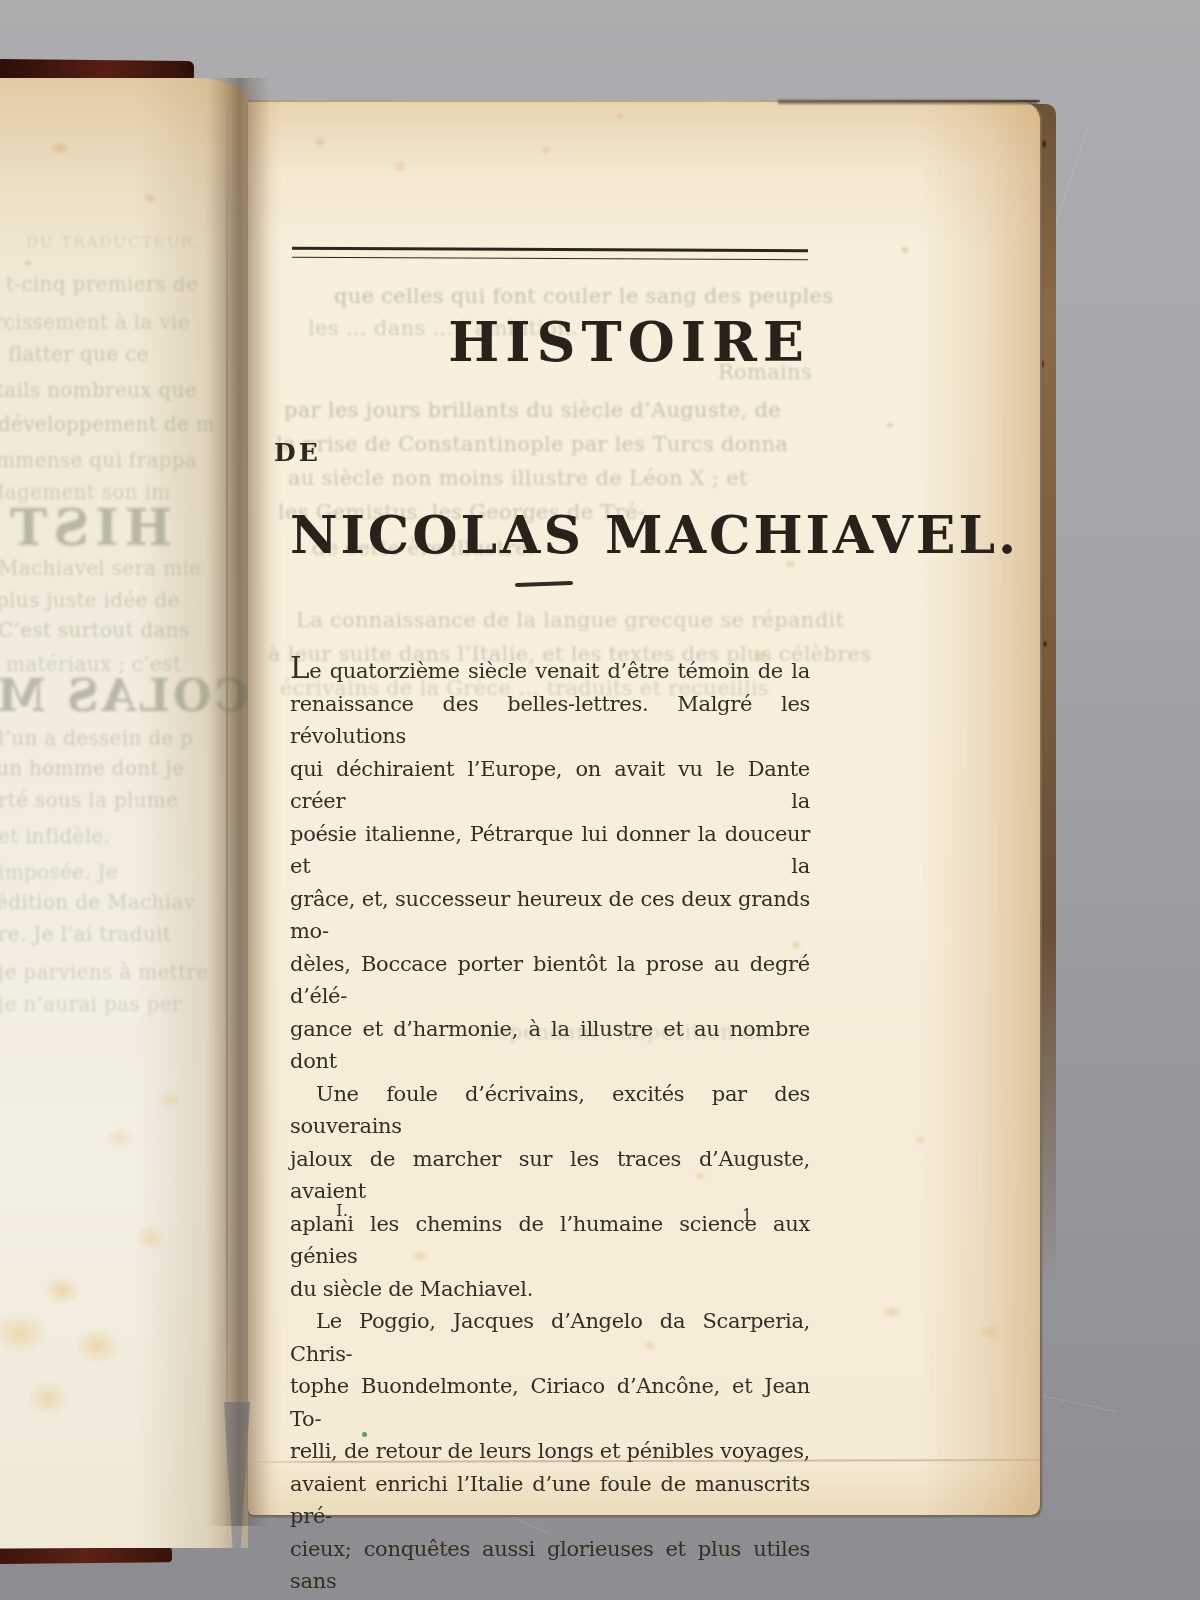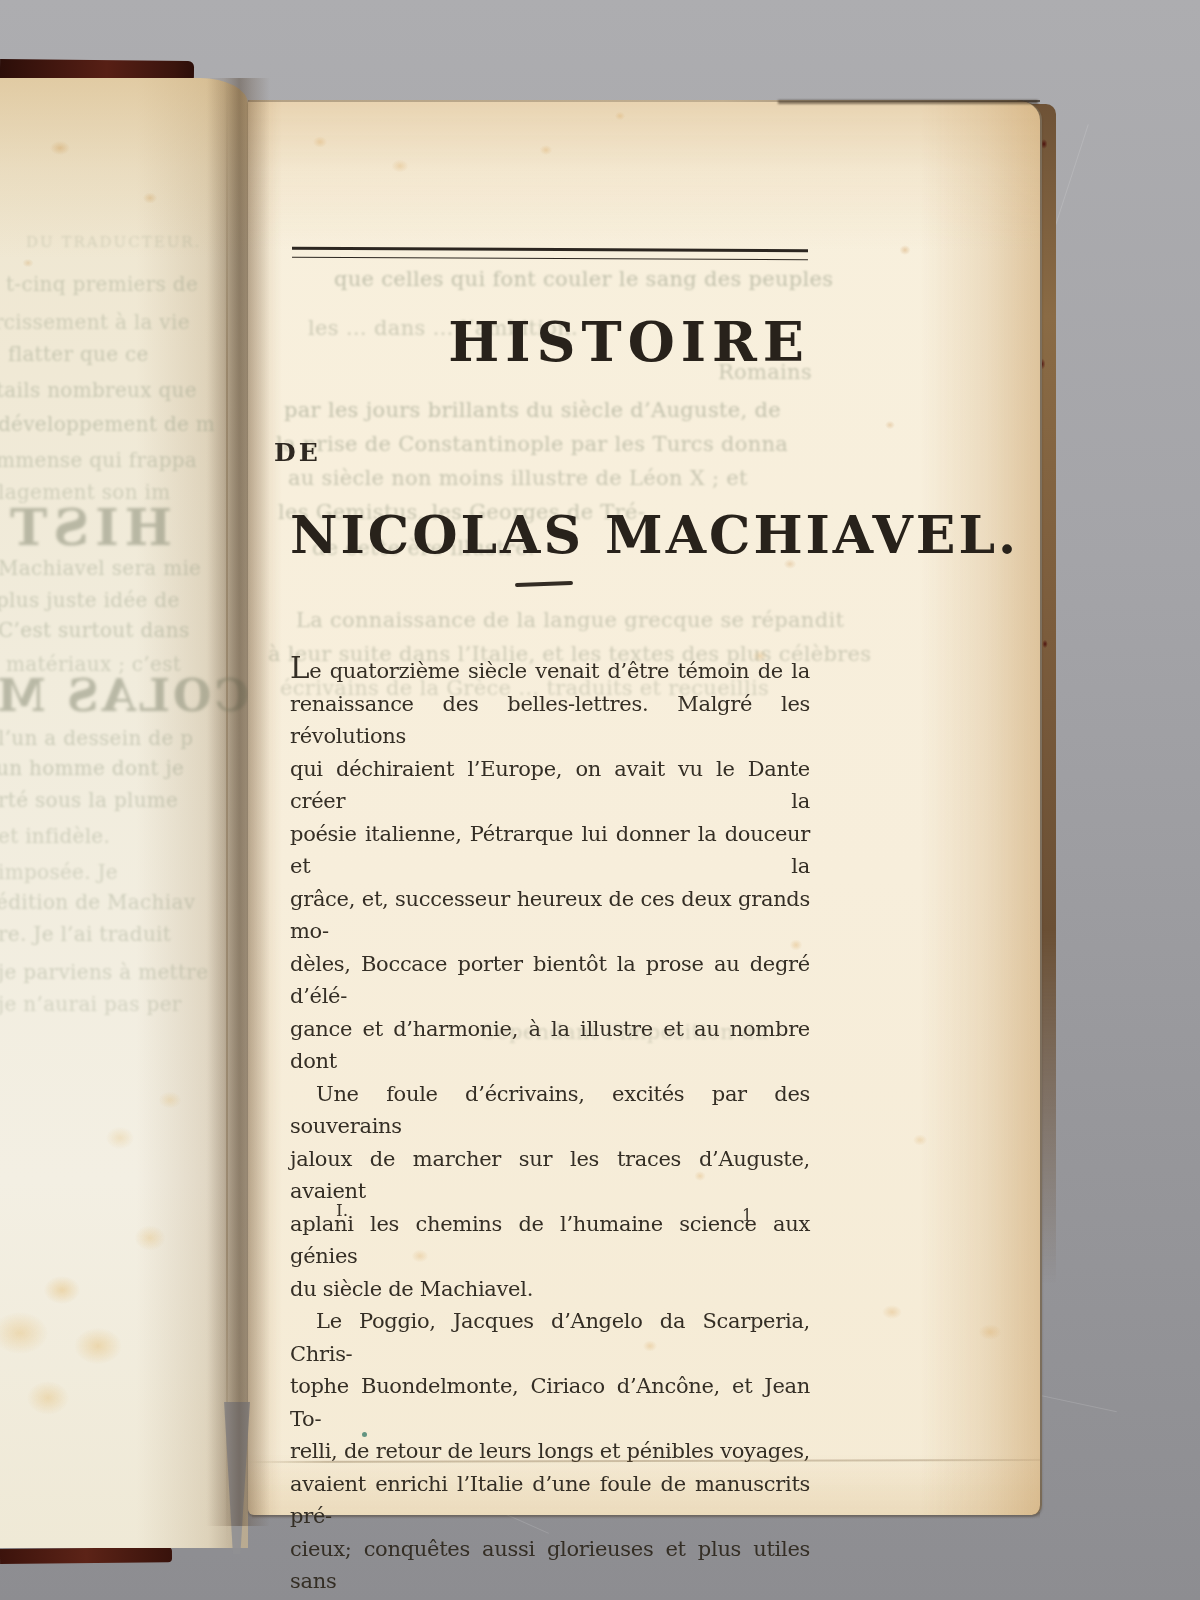--- a/index.html
+++ b/index.html
@@ -157,21 +157,21 @@
     <div class="gl" style="left:-2px;top:882px;opacity:.38;">je parviens à mettre</div>
     <div class="gl" style="left:-2px;top:914px;opacity:.35;">je n’aurai pas per</div>
   </div>
 
   <div class="gutter-gap"></div>
 
   <div class="right-page">
     <div class="top-edge-hairline"></div>
     <div class="top-edge-grit"></div>
 
-    <div class="gr" style="left:86px;top:167px;opacity:.5;">que celles qui font couler le sang des peuples</div>
+    <div class="gr" style="left:86px;top:184px;opacity:.5;">que celles qui font couler le sang des peuples</div>
     <div class="gr" style="left:60px;top:216px;opacity:.4;">les … dans … l’ambition.</div>
     <div class="gr" style="left:470px;top:260px;opacity:.45;">Romains</div>
     <div class="gr" style="left:36px;top:298px;opacity:.5;">par les jours brillants du siècle d’Auguste, de</div>
     <div class="gr" style="left:28px;top:332px;opacity:.48;">la prise de Constantinople par les Turcs donna</div>
     <div class="gr" style="left:40px;top:366px;opacity:.45;">au siècle non moins illustre de Léon X ; et</div>
     <div class="gr" style="left:30px;top:400px;opacity:.45;">les Gemistus, les Georges de Tré-</div>
     <div class="gr" style="left:64px;top:436px;opacity:.42;">de cette ère illustre.</div>
     <div class="gr" style="left:48px;top:508px;opacity:.42;">La connaissance de la langue grecque se répandit</div>
     <div class="gr" style="left:20px;top:542px;opacity:.40;">à leur suite dans l’Italie, et les textes des plus célèbres</div>
     <div class="gr" style="left:32px;top:576px;opacity:.32;">écrivains de la Grèce … traduits et recueillis</div>

